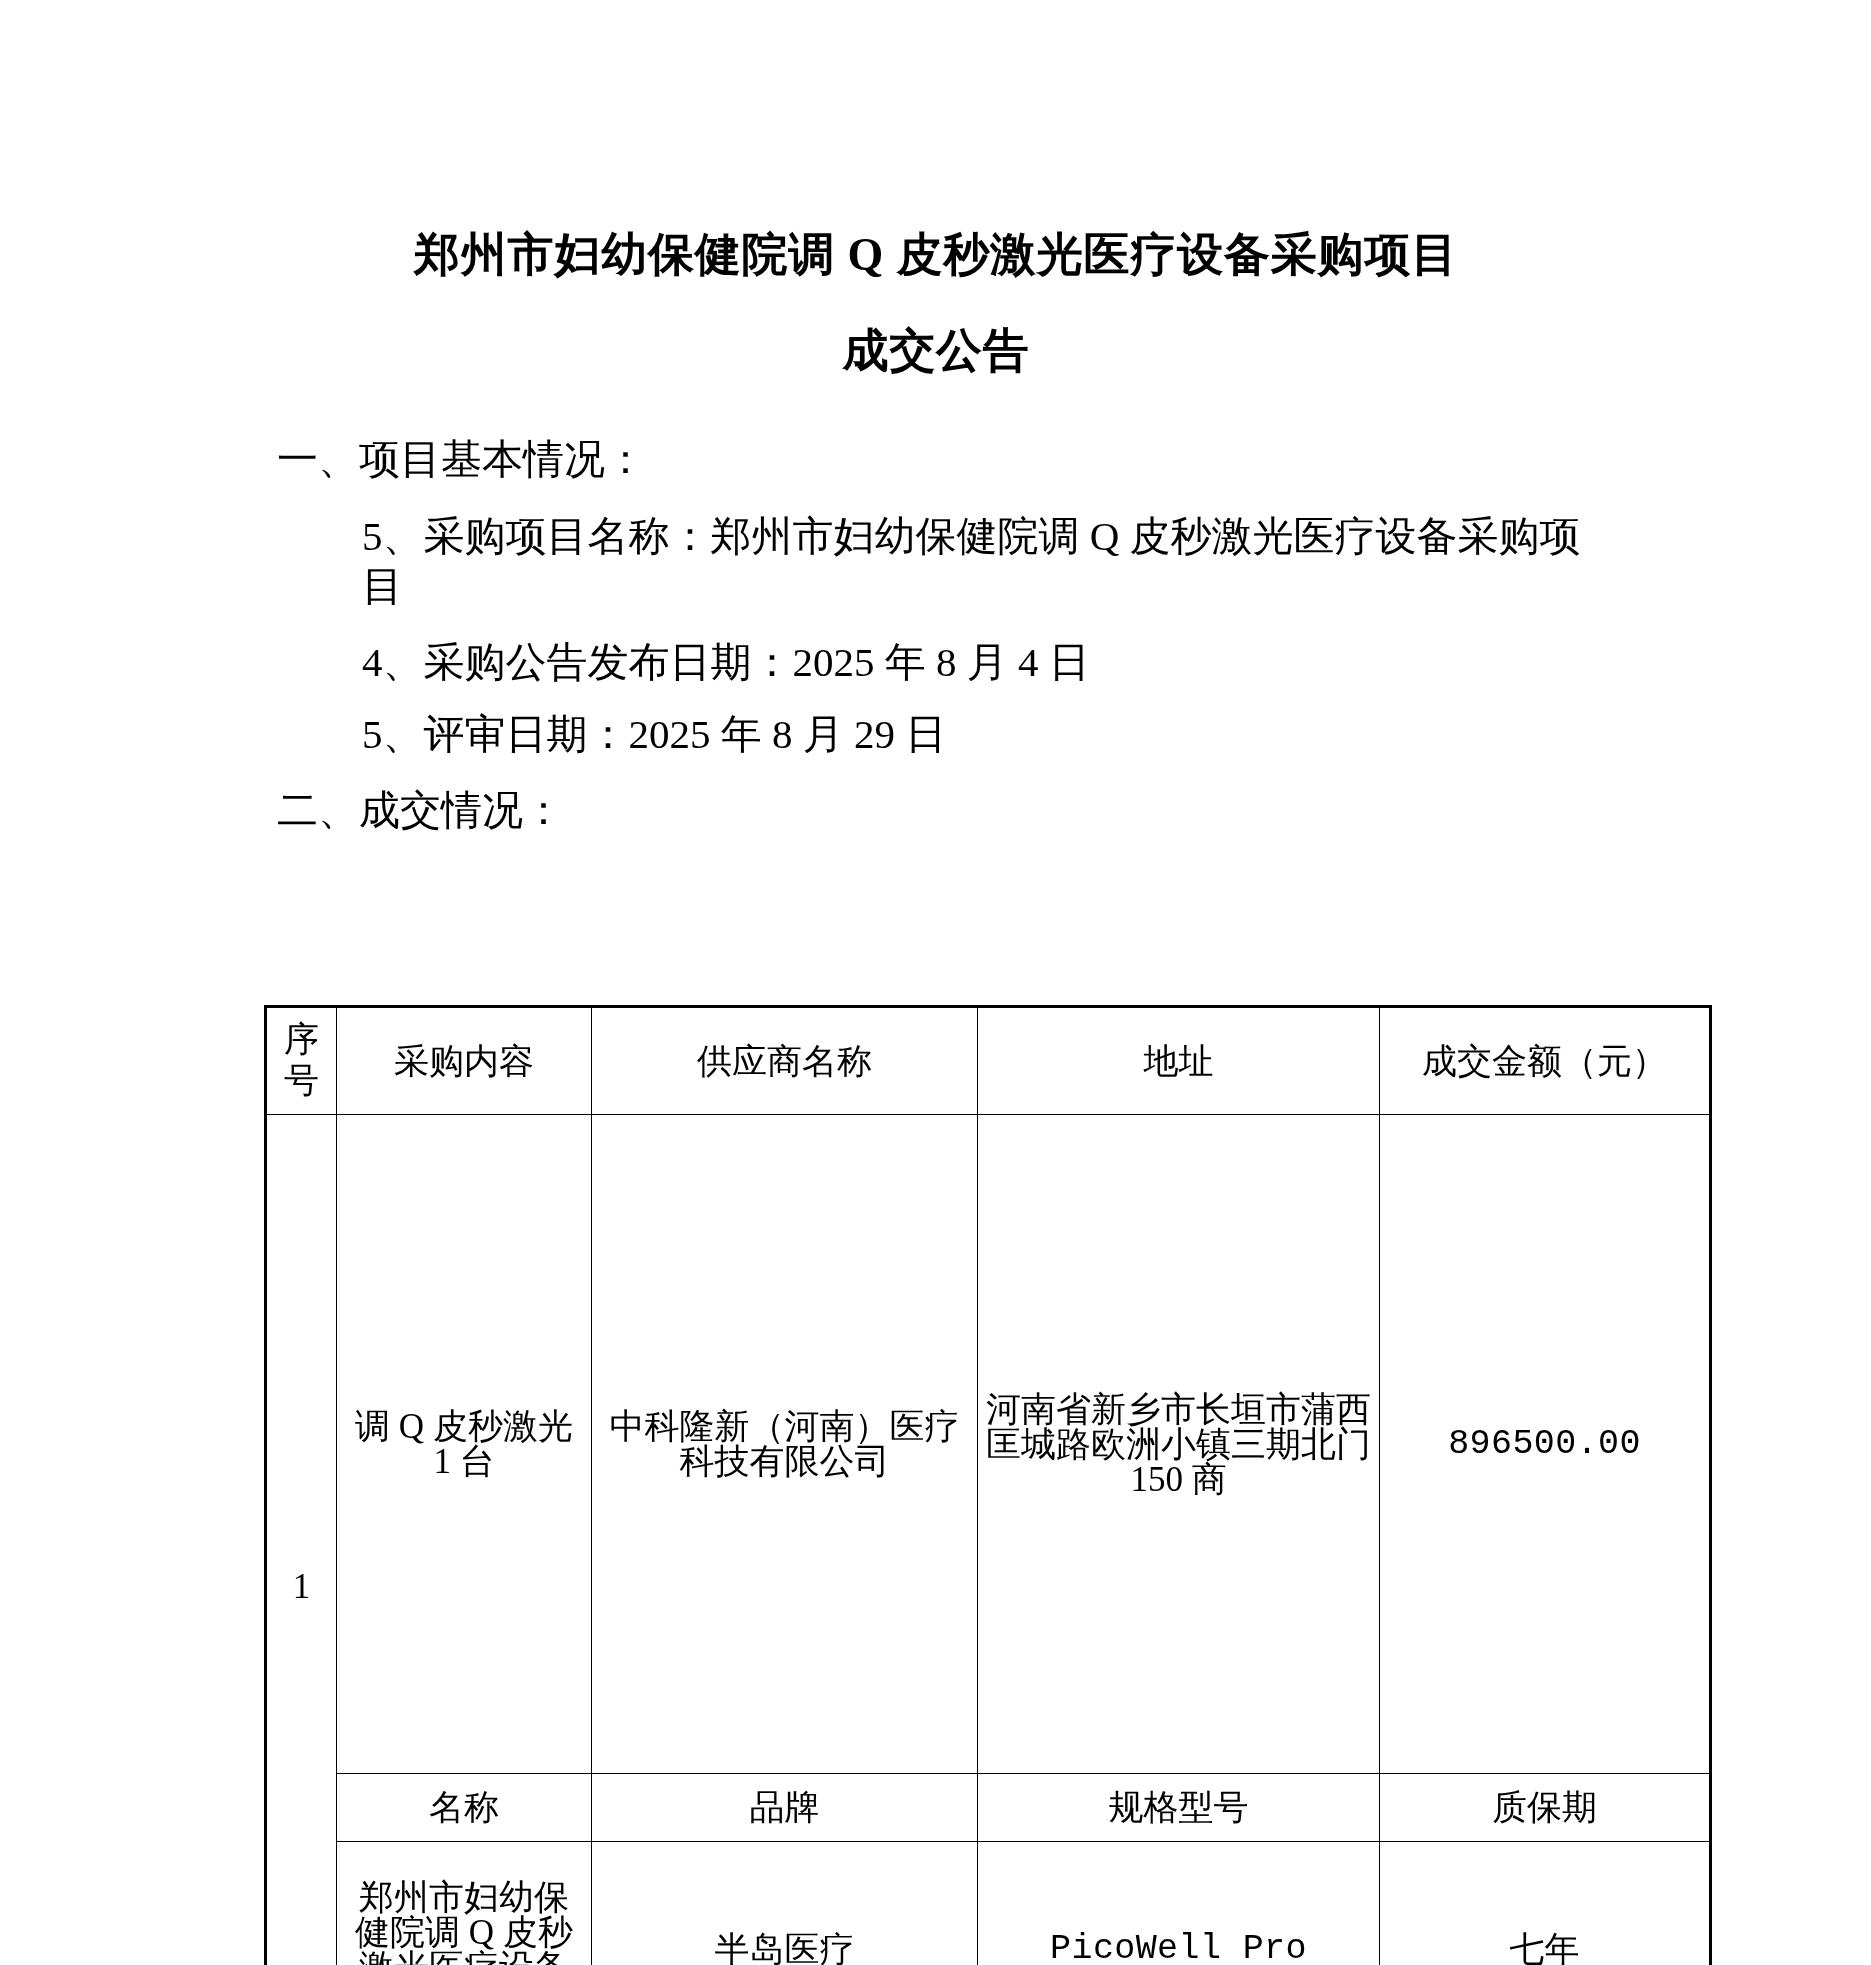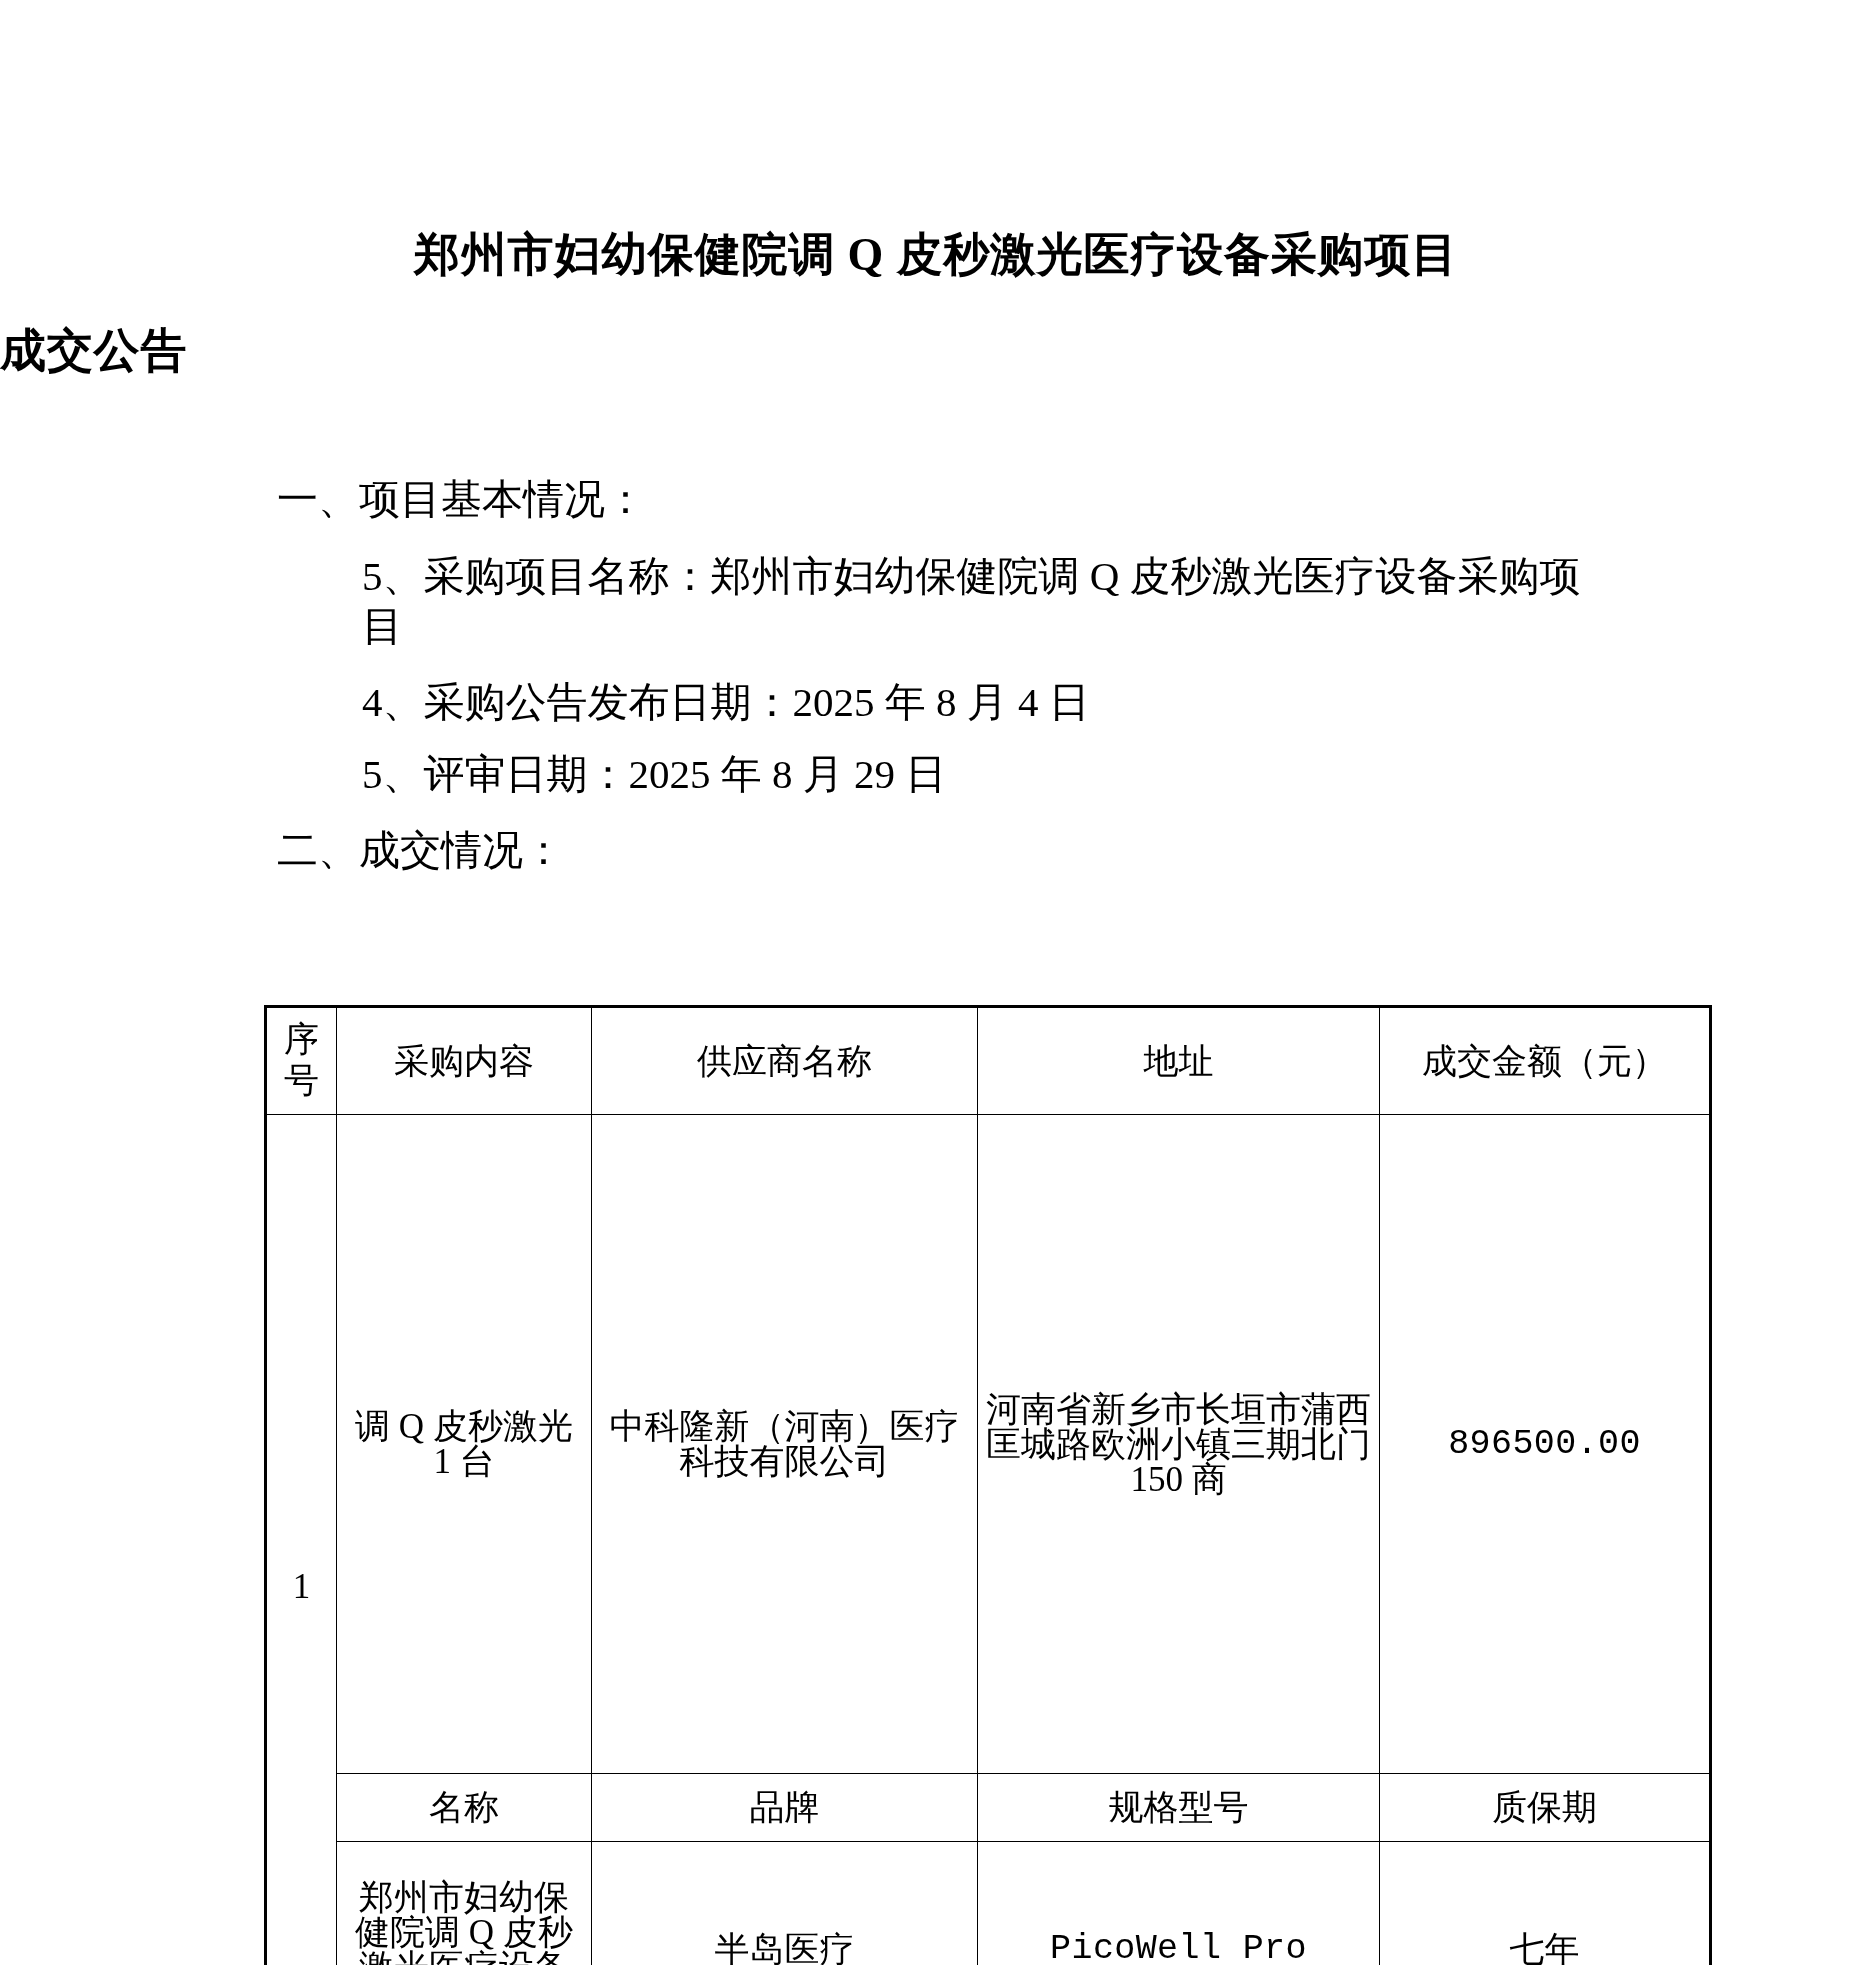--- a/index.html
+++ b/index.html
@@ -31,37 +31,36 @@
     margin: 0;
     padding: 0;
   }
   .title-block {
     position: absolute;
     left: 0;
     right: 0;
     top: 232px;
   }
   .doc-subtitle {
-    text-align: left;
+    text-align: center;
     font-size: 46px;
     font-weight: bold;
     letter-spacing: 0.8px;
     line-height: 1.0;
     margin-top: 50px;
   }
 
   
   .body-block {
     position: absolute;
     left: 0;
     right: 0;
     top: 439px;
     font-size: 41px;
     line-height: 1.0;
-    margin-top: 40px;
   }
   .sec-head {
     margin-left: 277px;
     font-size: 41px;
     line-height: 1.0;
     margin-bottom: 0;
     white-space: nowrap;
   }
   .item {
     margin-left: 362px;

